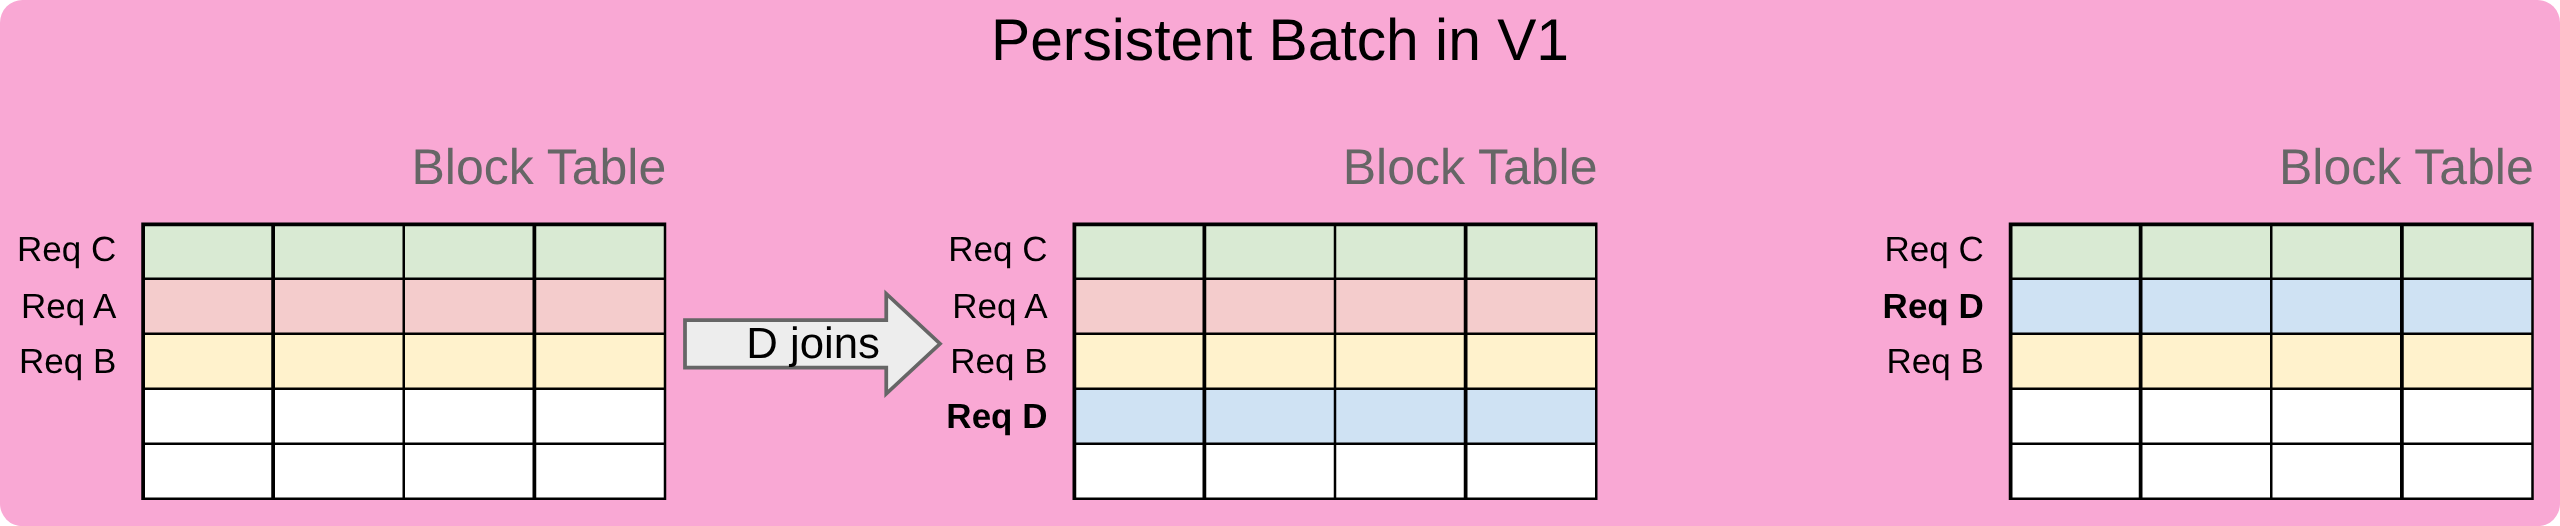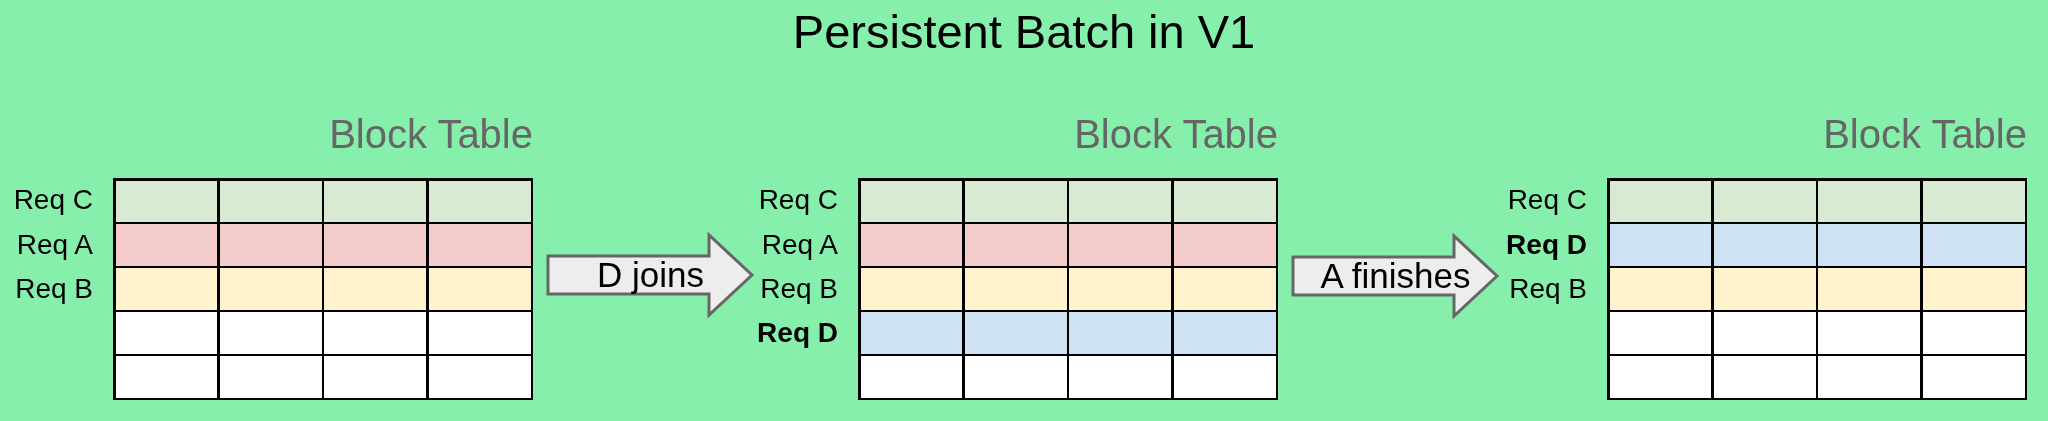--- a/index.html
+++ b/index.html
@@ -2,21 +2,21 @@
 <html><head>
 <meta charset="utf-8">
 <style>
   * { margin: 0; padding: 0; box-sizing: border-box; }
   html, body {
     width: 2048px; height: 421px;
     background: #ffffff;
     font-family: "Liberation Sans", sans-serif;
     color: #000;
   }
-  .canvas { position: relative; width: 2048px; height: 421px; overflow: hidden; background: #86efac; }
+  .canvas { position: relative; width: 2048px; height: 421px; overflow: hidden; background: #f9a8d4; border-radius: 18px; }
 
   .diagram-title {
     position: absolute; left: 0; top: 6px; width: 2048px;
     text-align: center; font-size: 47px; line-height: 1.1; color: #000;
   }
 
   .table-group { position: absolute; top: 112px; width: 535px; height: 295px; }
   .table-group.g1 { left: -2px; }
   .table-group.g2 { left: 743px; }
   .table-group.g3 { left: 1492px; }
@@ -124,26 +124,20 @@
         <div class="cell" style="background: rgb(207, 226, 243);"></div>
         <div class="cell" style="background: rgb(207, 226, 243);"></div>
         <div class="cell" style="background: rgb(207, 226, 243);"></div>
         <div class="cell" style="background: rgb(255, 255, 255);"></div>
         <div class="cell" style="background: rgb(255, 255, 255);"></div>
         <div class="cell" style="background: rgb(255, 255, 255);"></div>
         <div class="cell" style="background: rgb(255, 255, 255);"></div>
       </div>
   </div>
 
-  <div class="arrow a2">
-    <svg viewBox="0 0 208 84">
-      <polygon class="arrow-shape" points="2,23 163,23 163,2 206,42 163,82 163,61 2,61" fill="#ededed" stroke="#666666" stroke-width="3" stroke-linejoin="miter"></polygon>
-    </svg>
-    <div class="arrow-label">A finishes</div>
-  </div>
 
   <div class="table-group g3">
     <div class="block-title" style="color: rgb(102, 102, 102);">Block Table</div>
     <div class="row-labels">
         <div class="row-label">Req C</div>
         <div class="row-label bold">Req D</div>
         <div class="row-label">Req B</div>
         <div class="row-label"></div>
         <div class="row-label"></div>
       </div>

